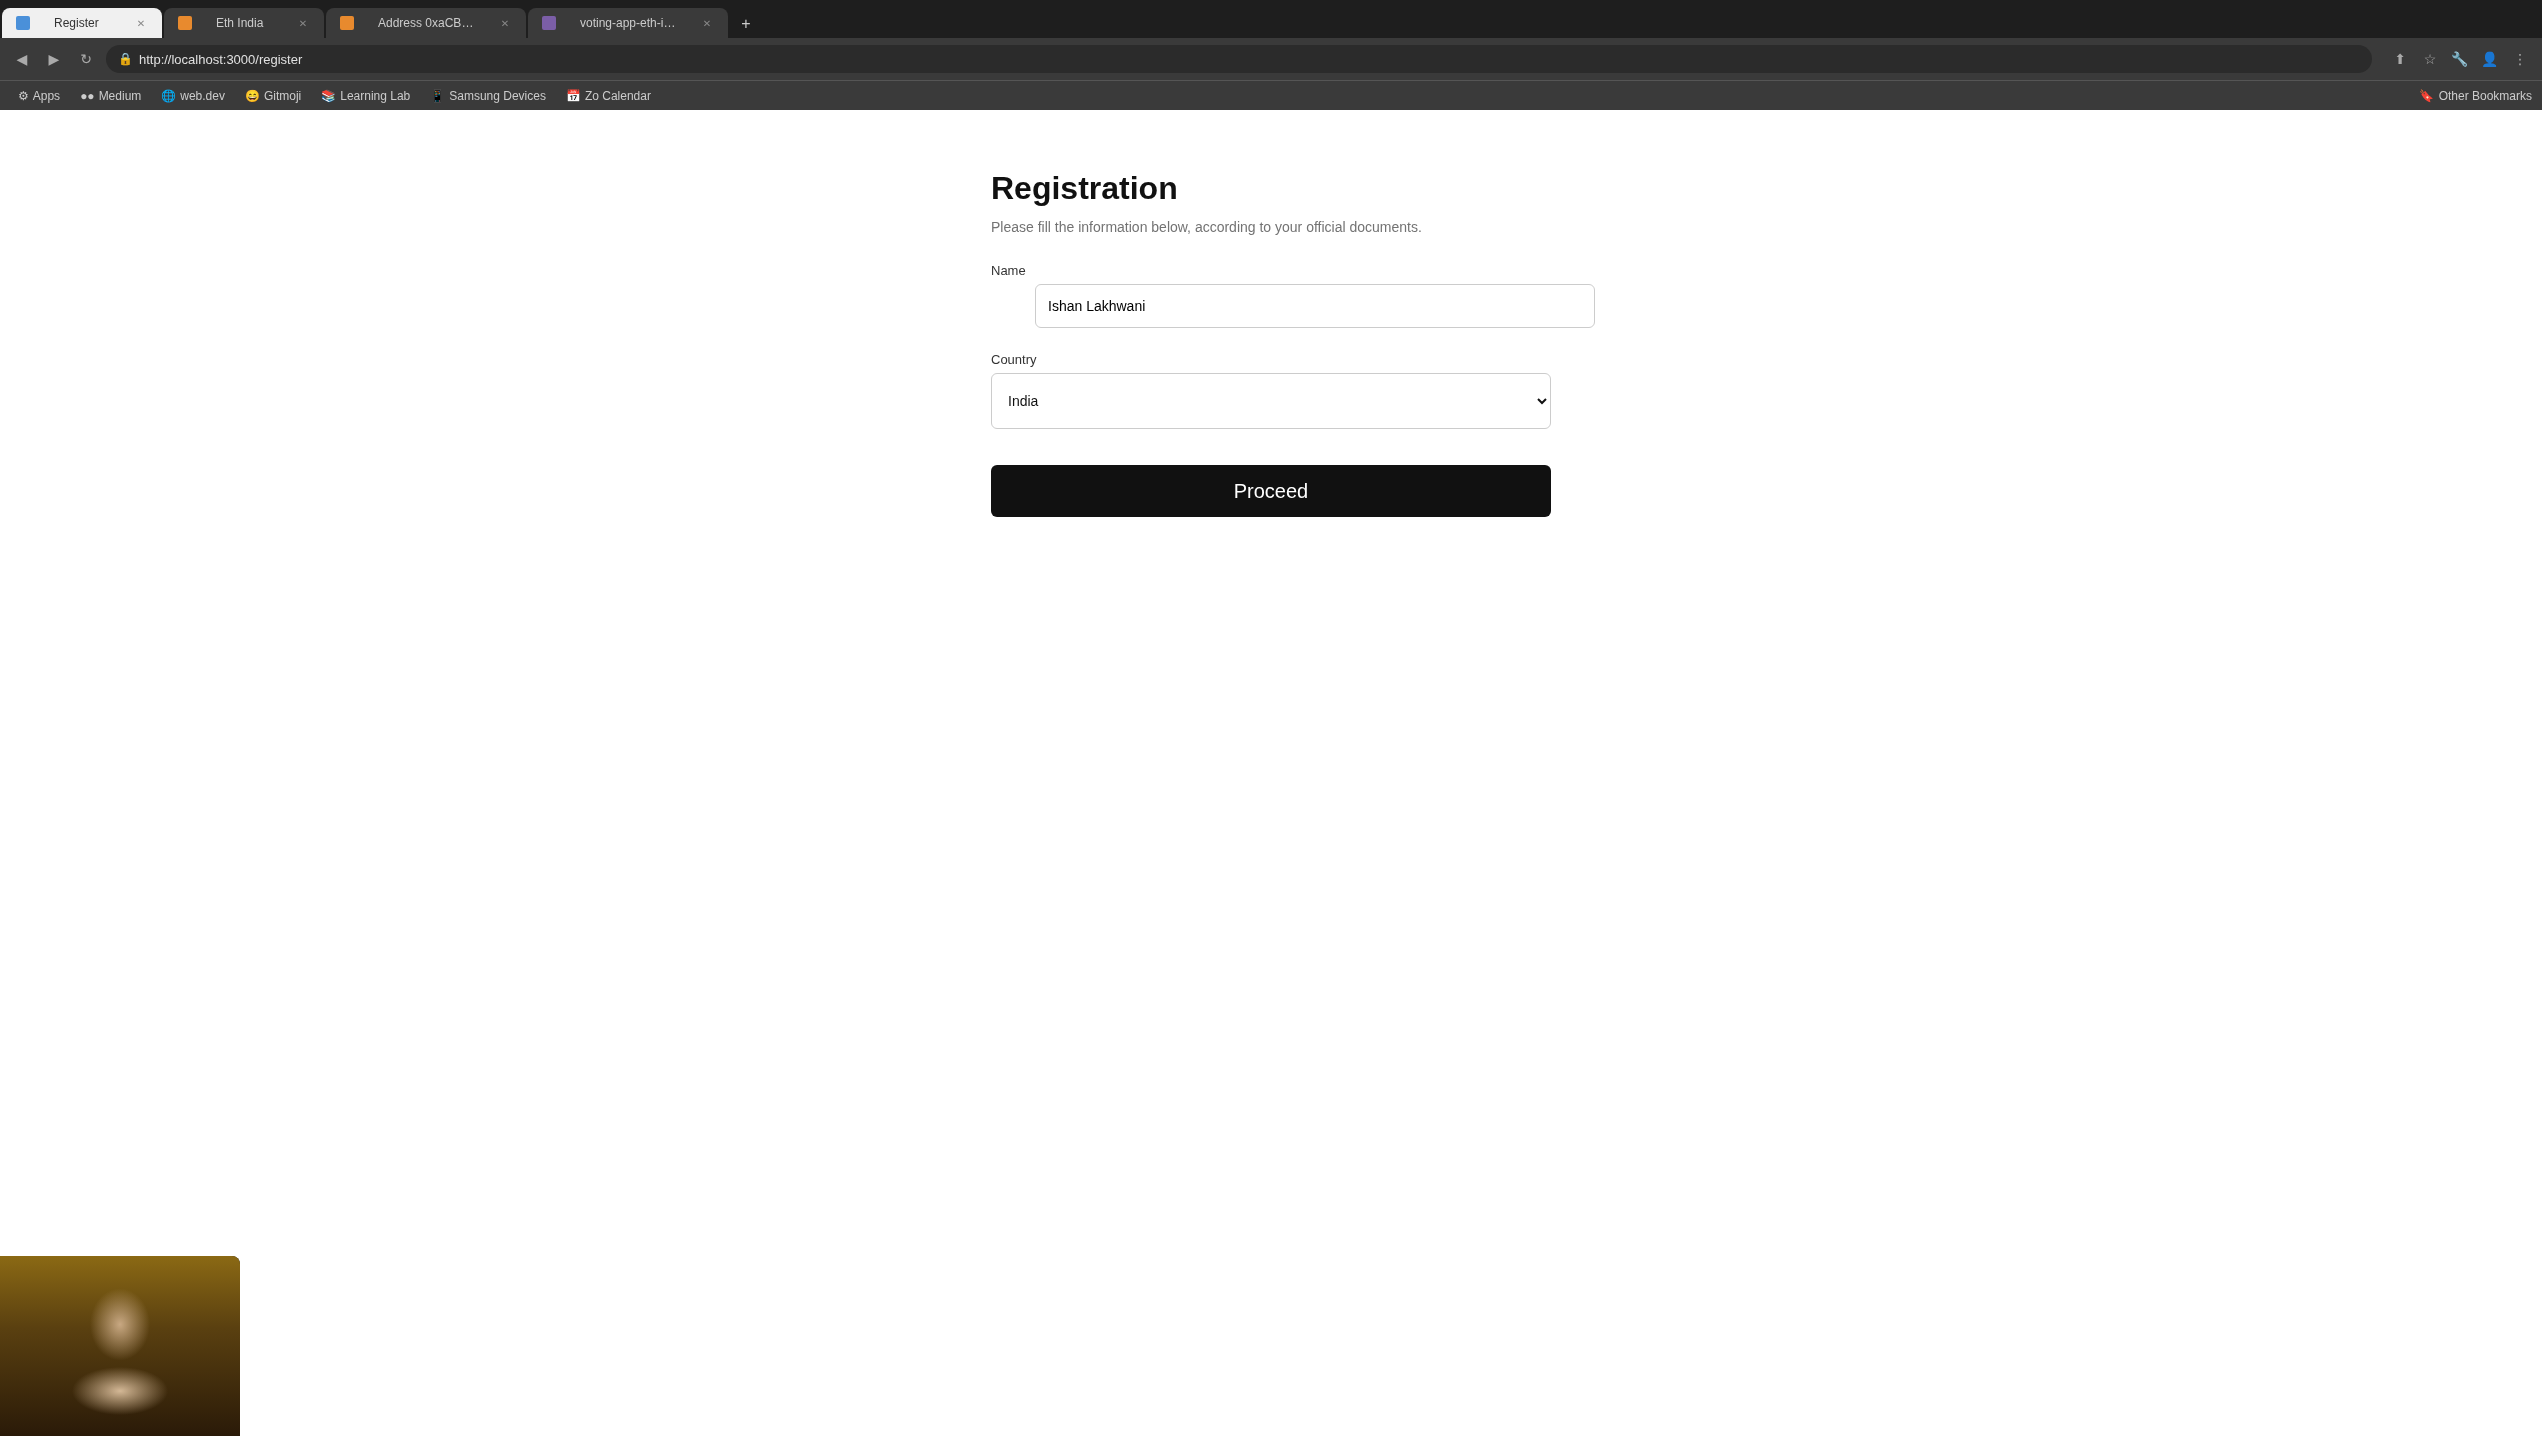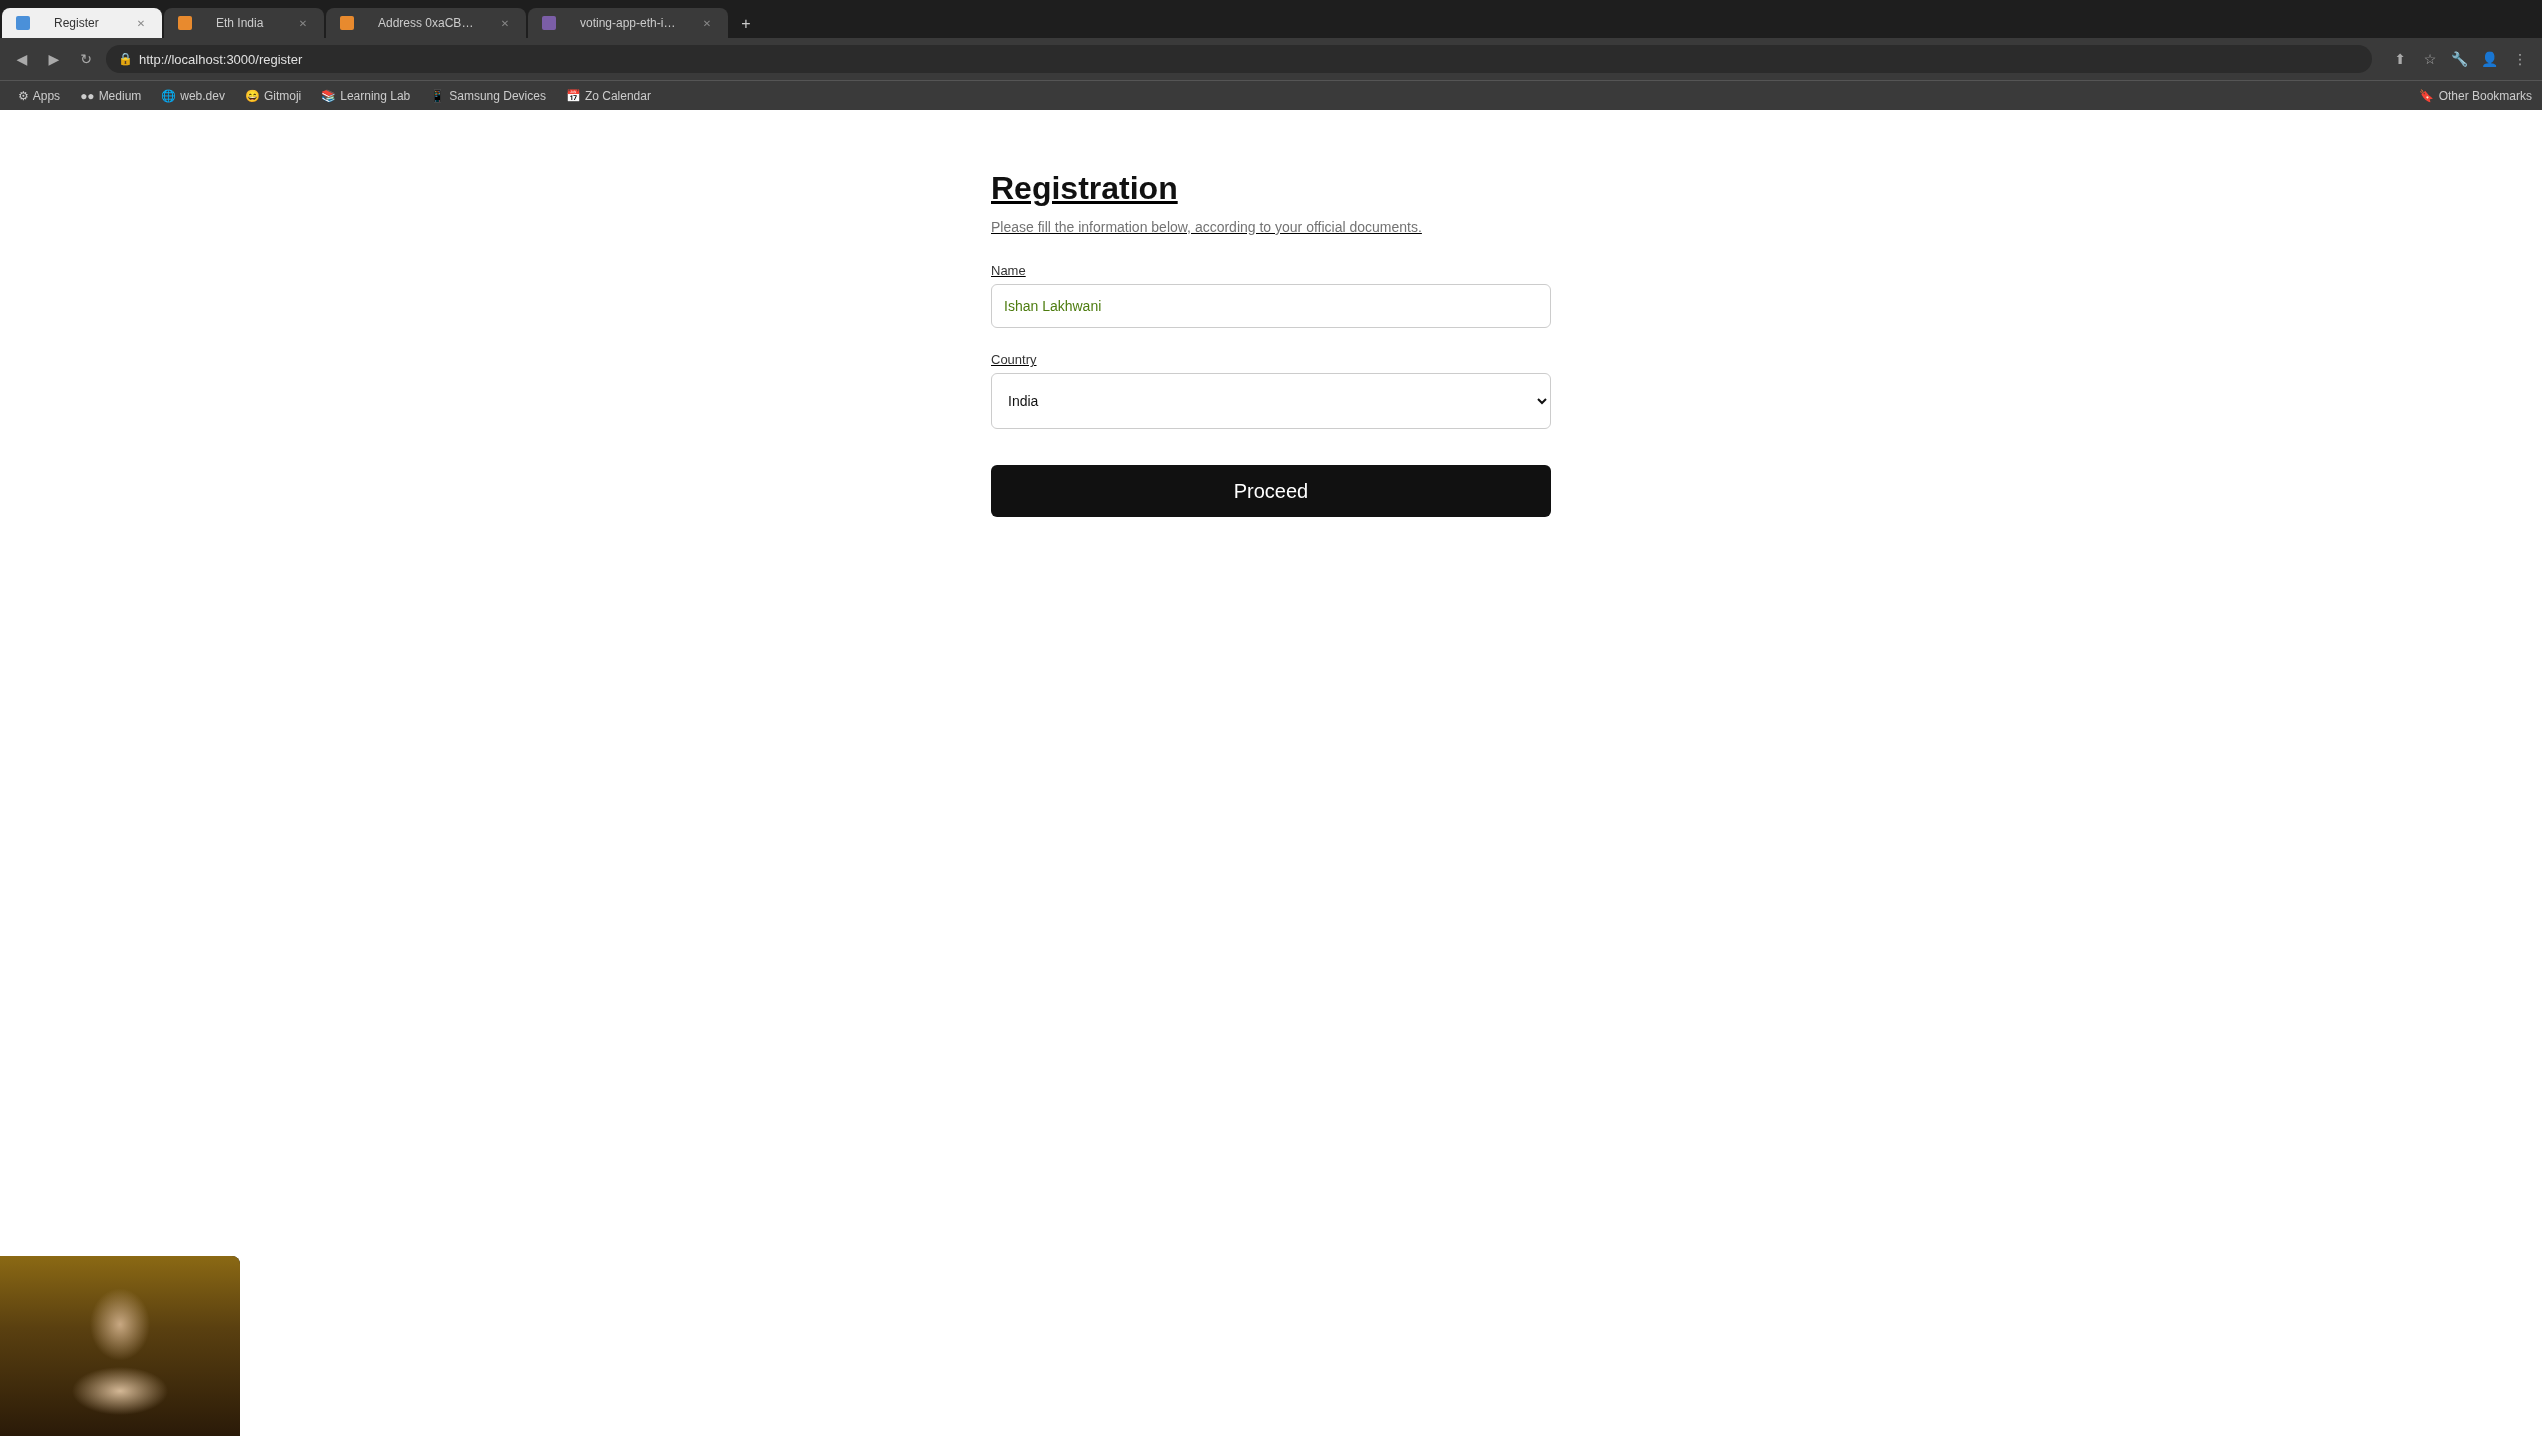--- a/index.html
+++ b/index.html
@@ -164,21 +164,20 @@
       display: flex;
       flex-direction: column;
       align-items: center;
       padding: 60px 20px;
       position: relative;
     }
 
     .form-container {
       width: 100%;
       max-width: 560px;
-      text-decoration: underline;
     }
 
     .page-title {
       font-size: 32px;
       font-weight: 700;
       color: #111;
       margin-bottom: 12px;
     }
 
     .page-subtitle {
@@ -199,23 +198,24 @@
       font-weight: 400;
     }
 
     .form-input {
       width: 100%;
       height: 44px;
       border: 1px solid #ccc;
       border-radius: 6px;
       padding: 0 12px;
       font-size: 14px;
-      color: #4d7c0f;
+      color: #000000;
       outline: none;
       background: #fff;
+      margin-left: 44px;
     }
     .form-input.focused {
       border-color: #4a90d9;
       box-shadow: 0 0 0 2px rgba(74,144,217,0.2);
     }
 
     .form-select {
       width: 100%;
       height: 56px;
       border: 1px solid #ccc;

